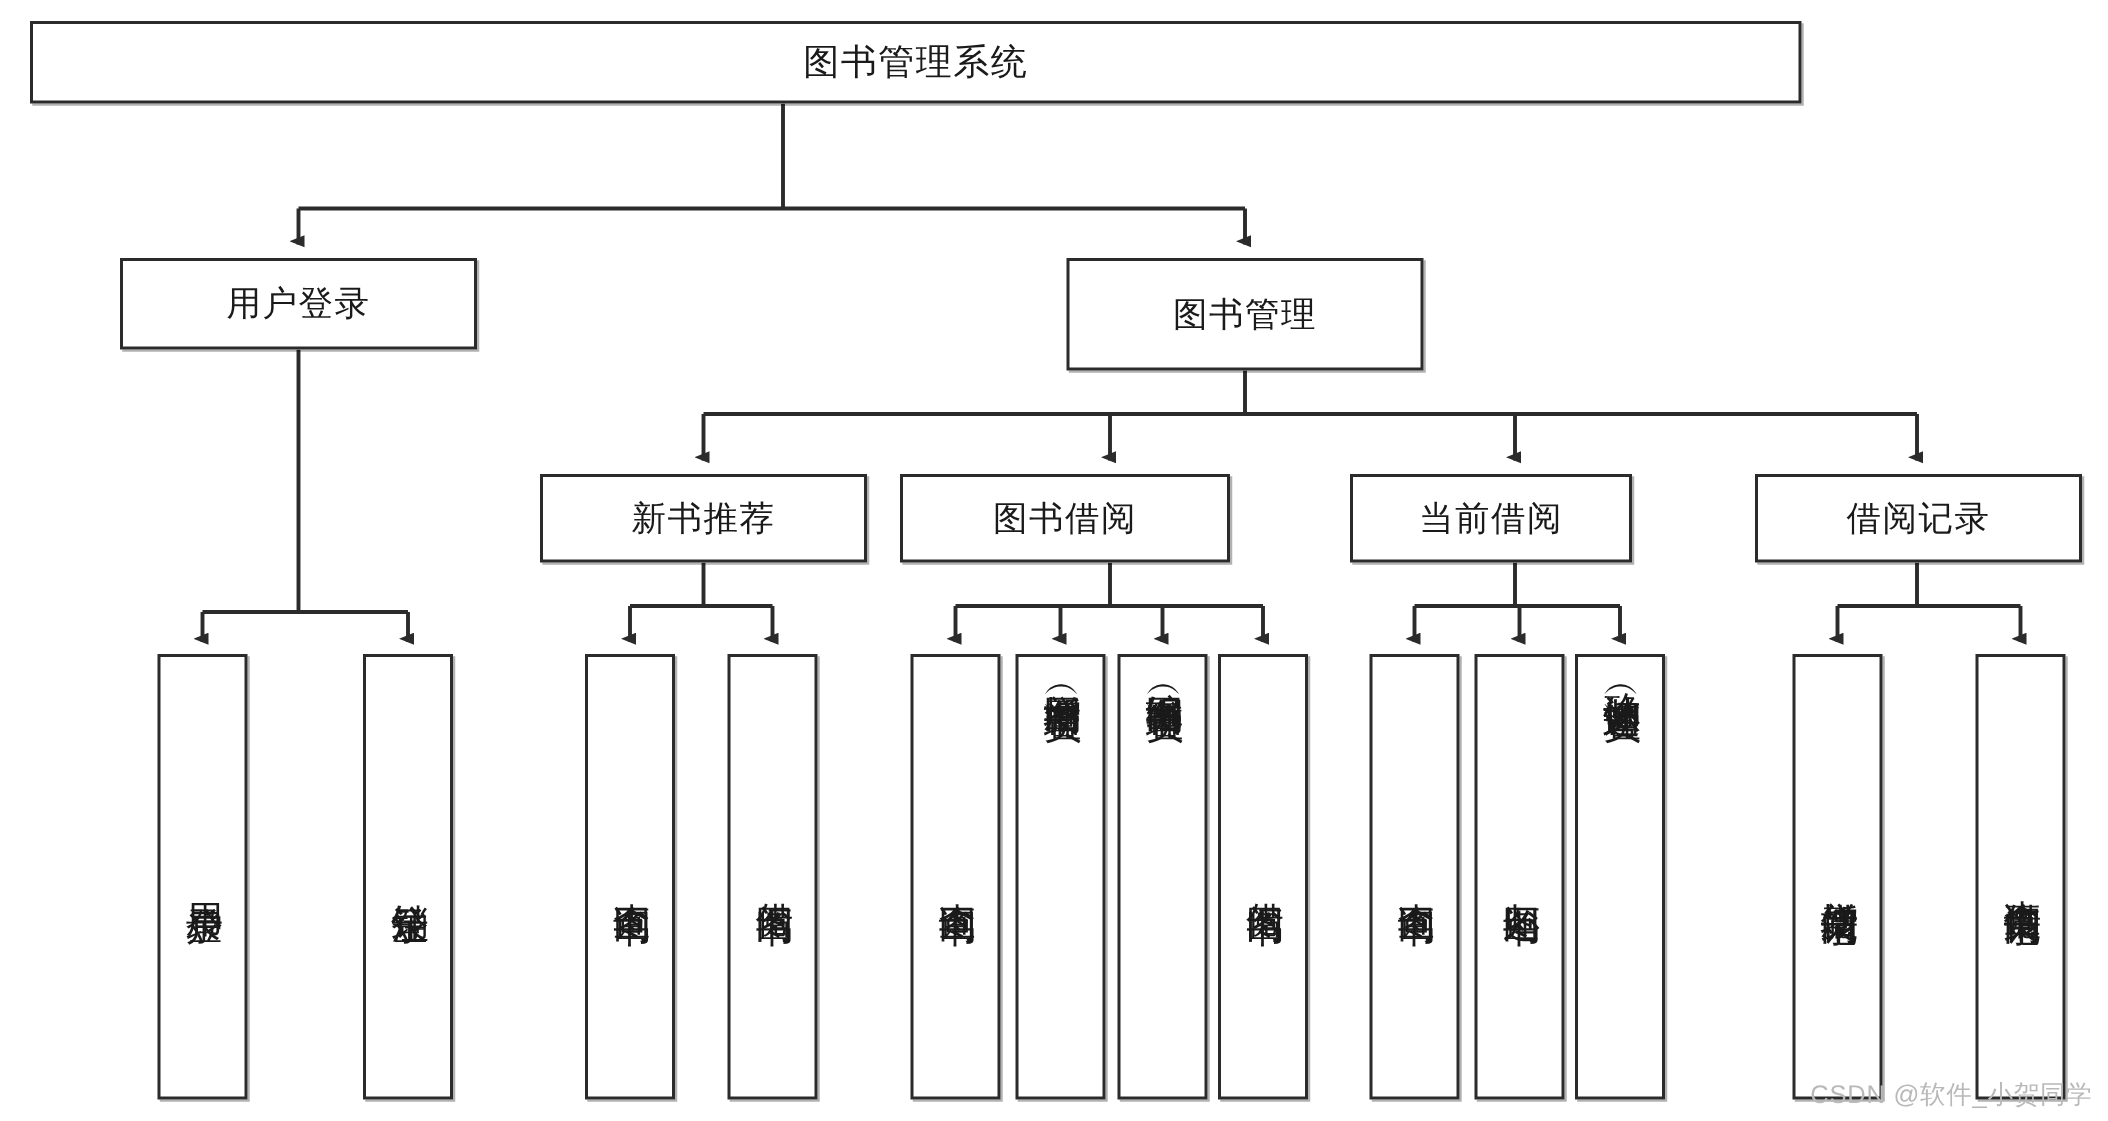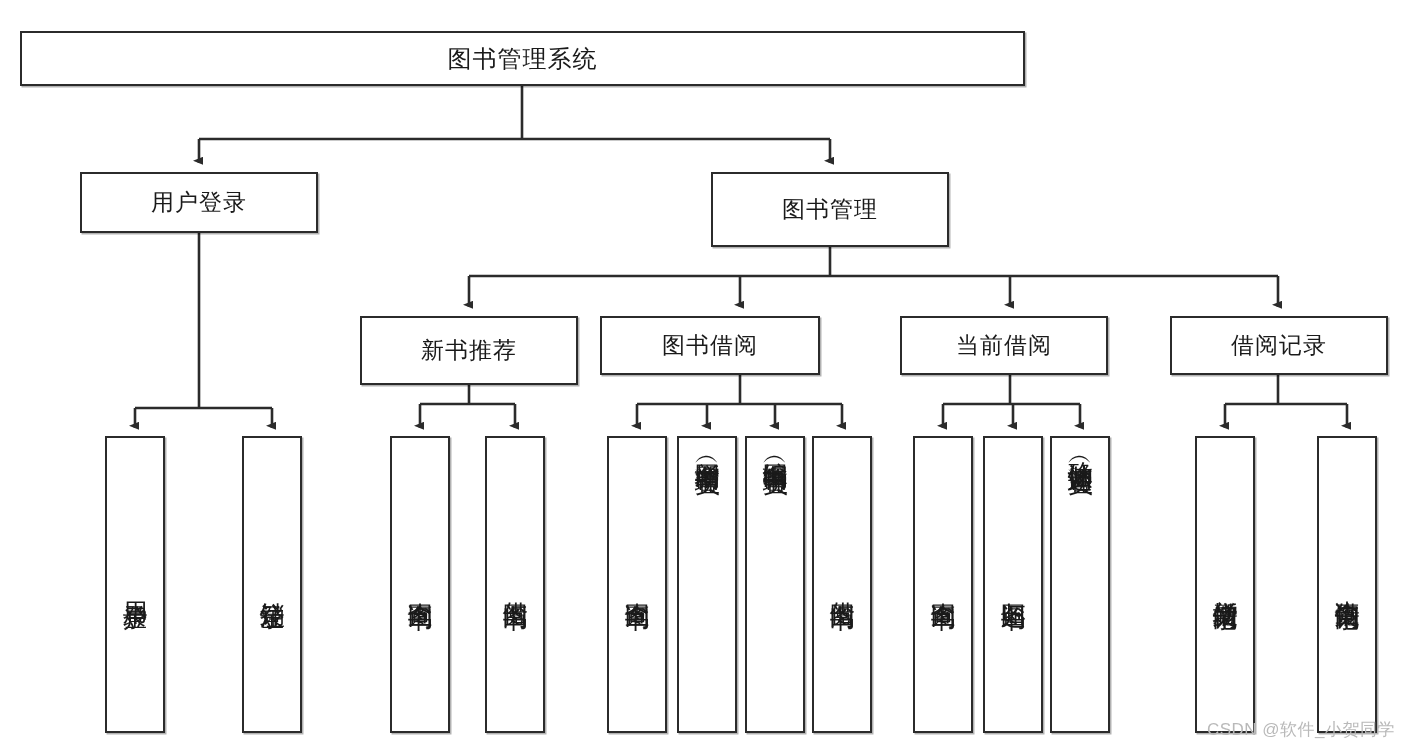--- a/index.html
+++ b/index.html
@@ -125,38 +125,38 @@
       <path d="M1013,404 L1013,428" marker-end="url(#arrow)"></path>
       <path d="M1080,404 L1080,428" marker-end="url(#arrow)"></path>
 
       <path d="M1278,375 L1278,404"></path>
       <path d="M1225,404 L1347,404"></path>
       <path d="M1225,404 L1225,428" marker-end="url(#arrow)"></path>
       <path d="M1347,404 L1347,428" marker-end="url(#arrow)"></path>
     </g>
   </svg>
 
-  <div class="node h root" style="left:20px; top:14px; width:1005px; height:55px;margin-top:17px;">
+  <div class="node h root" style="left:20px; top:14px; width:1181px; height:55px;">
     <span class="label">图书管理系统</span>
   </div>
 
   <div class="node h" style="left:80px; top:172px; width:238px; height:61px;">
     <span class="label">用户登录</span>
   </div>
   <div class="node h" style="left:711px; top:172px; width:238px; height:75px;">
     <span class="label">图书管理</span>
   </div>
 
-  <div class="node h" style="left:360px; top:316px; width:218px; height:69px;">
+  <div class="node h" style="left:360px; top:316px; width:218px; height:59px;">
     <span class="label">新书推荐</span>
   </div>
   <div class="node h" style="left:600px; top:316px; width:220px; height:59px;">
     <span class="label">图书借阅</span>
   </div>
-  <div class="node h" style="left:900px; top:316px; width:208px; height:59px;">
+  <div class="node h" style="left:900px; top:316px; width:188px; height:59px;">
     <span class="label">当前借阅</span>
   </div>
   <div class="node h" style="left:1170px; top:316px; width:218px; height:59px;justify-content:center;">
     <span class="label">借阅记录</span>
   </div>
 
   <div class="node v center" style="left:105px; top:436px; width:60px; height:297px;">
     <span class="label">用户登录</span>
   </div>
   <div class="node v center" style="left:242px; top:436px; width:60px; height:297px;">

